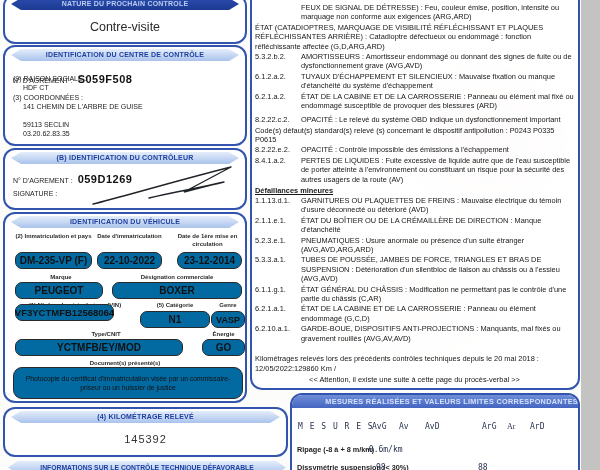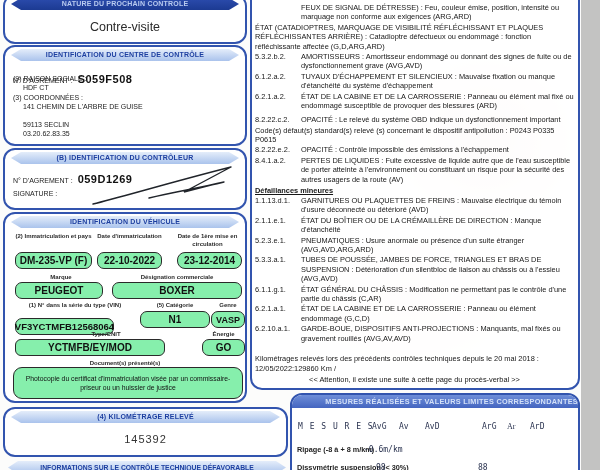--- a/index.html
+++ b/index.html
@@ -29,21 +29,21 @@
   .big-val { font-size:11px; font-weight:bold; color:#111; margin-left:5px; letter-spacing:0.5px; }
   .plain-line { position:absolute; font-size:7px; color:#222; white-space:nowrap; }
   .indent { left:18px; }
 
   .sign-svg { position:absolute; right:6px; top:12px; }
 
   
   .flabel { position:absolute; font-size:6px; font-weight:bold; color:#2b2b2b; text-align:center; line-height:1.25; }
   .vbox { position:absolute; border:1.5px solid #2a2a2a; border-radius:7px; height:17px;
     display:flex; align-items:center; justify-content:center; font-weight:bold; font-size:10px; color:#111;
-    background:#86efac; white-space:nowrap; }
+    background:#0369a1; white-space:nowrap; }
   .vbox.small-font { font-size:9.5px; }
   .vbox.docs { height:32px; font-weight:normal; font-size:6.8px; text-align:center; line-height:1.35;
     padding:0 6px; white-space:normal; border-radius:9px; }
 
   .km-val { margin-top:10px; text-align:center; font-size:11px; color:#333; letter-spacing:1px; }
 
   .info-band { position:absolute; left:8px; top:461px; width:278px; height:13px; line-height:13px;
     text-align:center; font-size:6.8px; font-weight:bold; color:#1d3fa0;
     background:linear-gradient(#e4edfa, #aac3ec);
     clip-path:polygon(0 50%, 10px 0, calc(100% - 10px) 0, 100% 50%, calc(100% - 10px) 100%, 10px 100%); }
@@ -125,27 +125,27 @@
     <div class="vbox" style="top:38px; left:172px; width:65px;border-radius:8px;">23-12-2014</div>
 
     <div class="flabel" style="top:60px; left:10px; width:92px;">Marque</div>
     <div class="flabel" style="top:60px; left:107px; width:130px;">Désignation commerciale</div>
     <div class="vbox" style="top:68px; left:10px; width:88px;">PEUGEOT</div>
     <div class="vbox" style="top:68px; left:107px; width:130px;">BOXER</div>
 
     <div class="flabel" style="top:88px; left:10px; width:120px;">(1) N° dans la série du type (VIN)</div>
     <div class="flabel" style="top:88px; left:135px; width:70px;">(5) Catégorie internationale</div>
     <div class="flabel" style="top:88px; left:206px; width:34px;">Genre</div>
-    <div class="vbox small-font" style="top:104px; left:10px; width:99px;">VF3YCTMFB12568064</div>
+    <div class="vbox small-font" style="top:90px; left:10px; width:99px;">VF3YCTMFB12568064</div>
     <div class="vbox" style="top:97px; left:135px; width:70px;">N1</div>
     <div class="vbox" style="top:97px; left:206px; width:34px; font-size:9px;">VASP</div>
 
     <div class="flabel" style="top:117px; left:10px; width:182px;">Type/CNIT</div>
     <div class="flabel" style="top:117px; left:197px; width:43px;">Énergie</div>
-    <div class="vbox" style="top:125px; left:10px; width:150px;border-radius:6px;">YCTMFB/EY/MOD</div>
+    <div class="vbox" style="top:125px; left:10px; width:168px;">YCTMFB/EY/MOD</div>
     <div class="vbox" style="top:125px; left:197px; width:43px;">GO</div>
 
     <div class="flabel" style="top:146px; left:0; width:240px;">Document(s) présenté(s)</div>
     <div class="vbox docs" style="top:153px; left:8px; width:230px;">Photocopie du certificat d'immatriculation visée par un commissaire-priseur ou un huissier de justice</div>
   </div>
 
   <div class="sec" style="left:3px; top:407px; width:285px; height:50px;">
     <div class="band">(4) KILOMÉTRAGE RELEVÉ</div>
     <div class="km-val">145392</div>
   </div>

